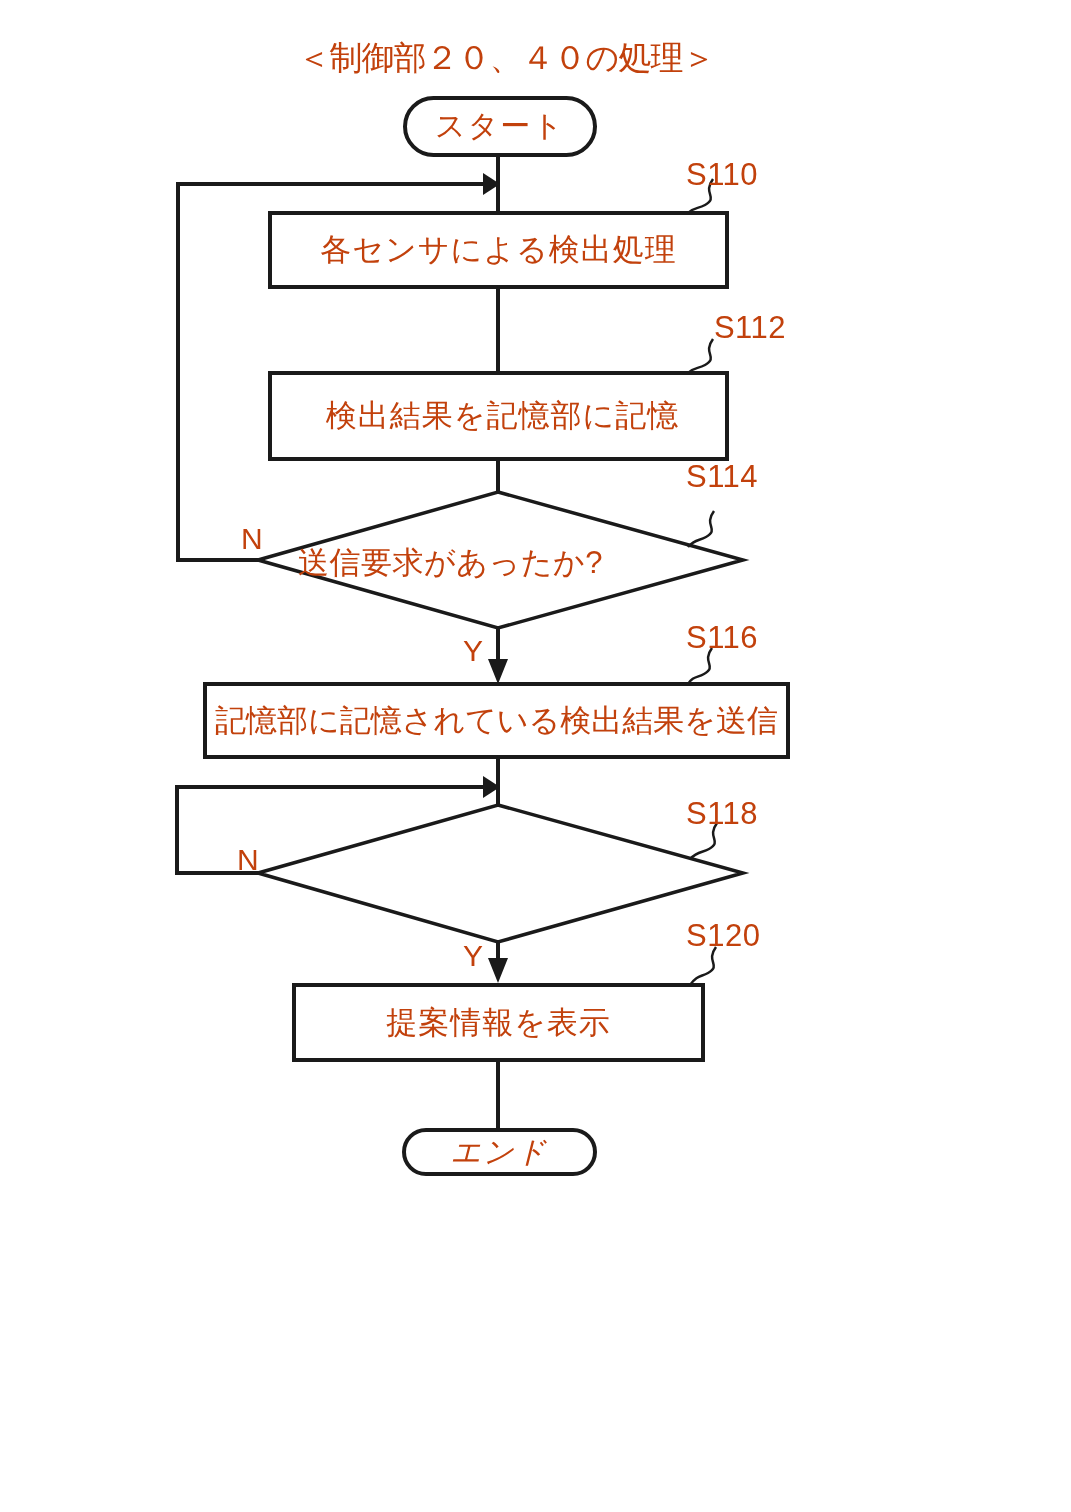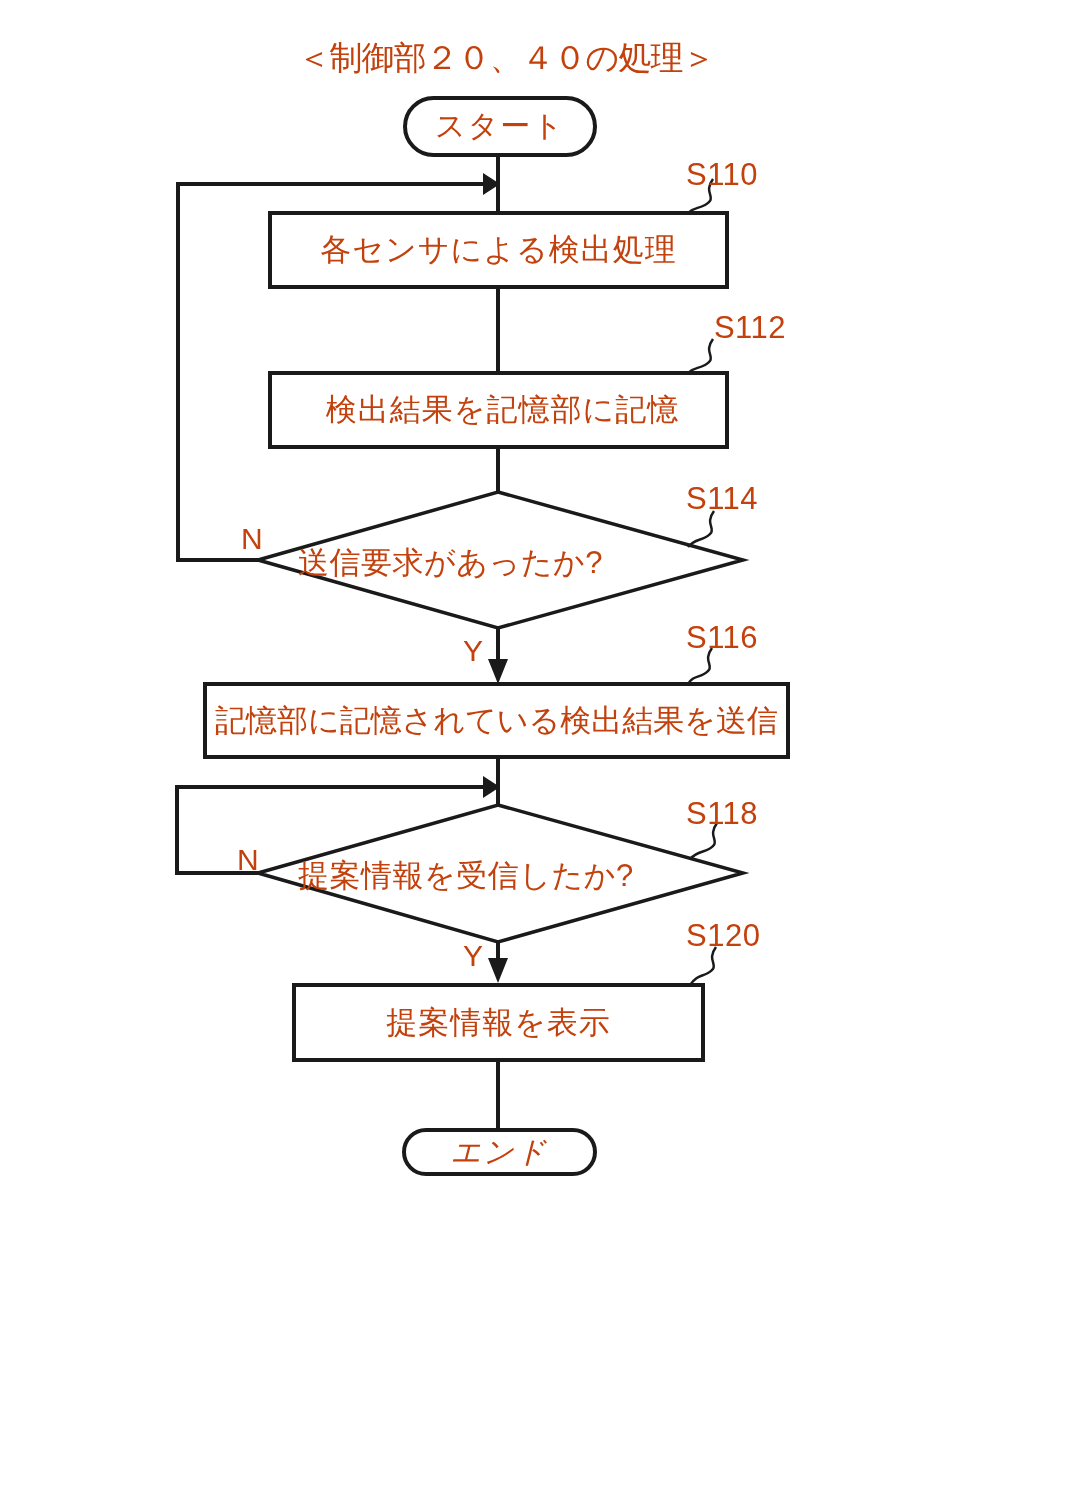--- a/index.html
+++ b/index.html
@@ -27,21 +27,21 @@
     background: #ffffff;
     border: 4px solid #1a1a1a;
     display: flex;
     align-items: center;
     justify-content: center;
     white-space: nowrap;
   }
   .box { font-size: 31px; letter-spacing: 1px; }
   .oval { border-radius: 40px; font-size: 30px; letter-spacing: 2px; }
   .box-s110 { left: 268px; top: 211px; width: 461px; height: 78px; }
-  .box-s112 { left: 268px; top: 371px; width: 461px; height: 78px; padding-left: 8px; }
+  .box-s112 { left: 268px; top: 371px; width: 461px; height: 90px; padding-left: 8px; }
   .box-s116 { left: 203px; top: 682px; width: 587px; height: 77px; letter-spacing: 0px; }
   .box-s120 { left: 292px; top: 983px; width: 413px; height: 79px; font-family: Liberation Serif, serif; }
   .oval-start { left: 403px; top: 96px;  width: 194px; height: 61px; }
   .oval-end   { left: 402px; top: 1128px; width: 195px; height: 48px; font-style: italic; }
   .dtext {
     position: absolute;
     width: 400px; left: 298px;
     text-align: left;
     font-size: 31px;
     letter-spacing: 0.5px;
@@ -50,21 +50,21 @@
   .dtext-s114 { top: 542px; }
   .dtext-s118 { top: 855px; }
   .slabel {
     position: absolute;
     left: 686px; width: 100px;
     font-size: 31px;
     letter-spacing: 0.5px;
   }
   .slabel-s110 { top: 146px; margin-top: 11px; }
   .slabel-s112 { top: 310px; text-align: right; }
-  .slabel-s114 { top: 481px; }
+  .slabel-s114 { top: 459px; }
   .slabel-s116 { top: 620px; }
   .slabel-s118 { top: 796px; }
   .slabel-s120 { top: 918px; }
   .branch { position: absolute; font-size: 30px; }
   .branch-n1 { left: 241px; top: 522px; }
   .branch-y1 { left: 463px; top: 634px; }
   .branch-n2 { left: 237px; top: 843px; }
   .branch-y2 { left: 463px; top: 939px; }
 </style>
 </head>
@@ -122,21 +122,20 @@
     <span>検出結果を記憶部に記憶</span>
   </div>
   <div class="node box box-s116">
     <span>記憶部に記憶されている検出結果を送信</span>
   </div>
   <div class="node box box-s120">
     <span>提案情報を表示</span>
   </div>
 
   <div class="dtext dtext-s114">送信要求があったか?</div>
-  <div class="dtext dtext-s118">提案情報を受信したか?</div>
 
   <div class="node oval oval-end">
     <span>エンド</span>
   </div>
 
   <div class="slabel slabel-s110">S110</div>
   <div class="slabel slabel-s112">S112</div>
   <div class="slabel slabel-s114">S114</div>
   <div class="slabel slabel-s116">S116</div>
   <div class="slabel slabel-s118">S118</div>

